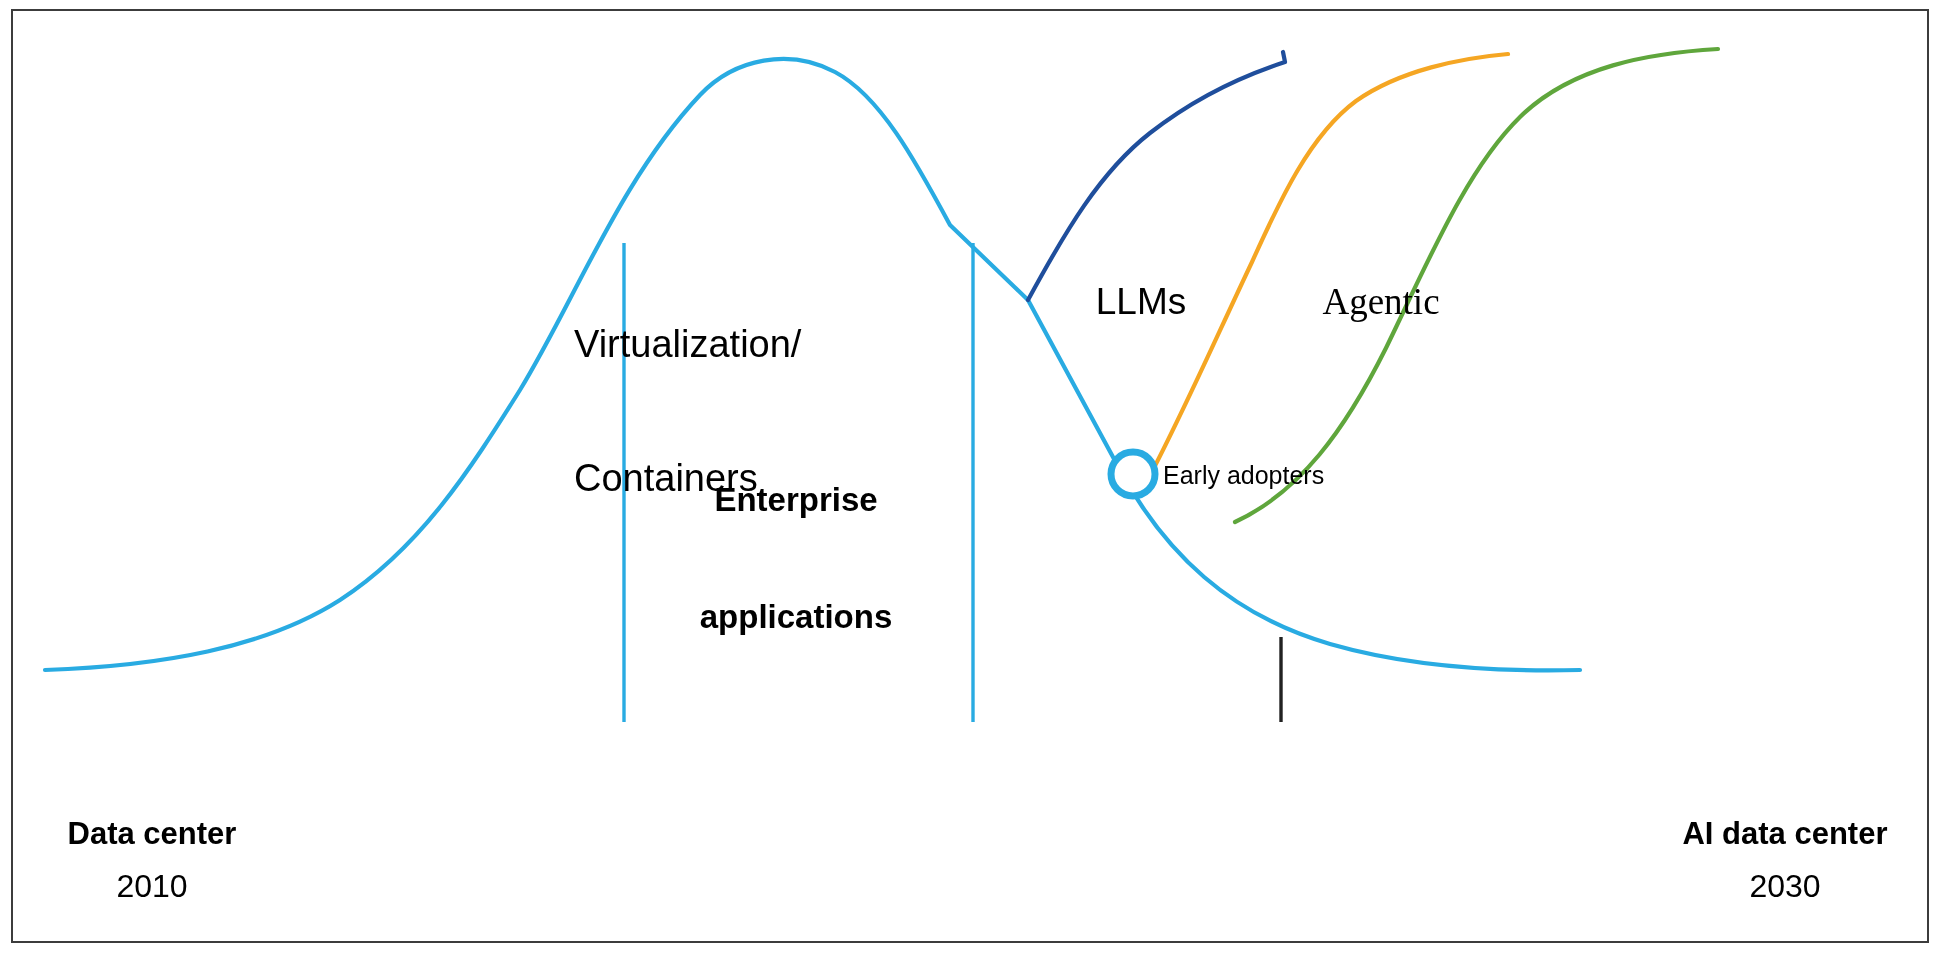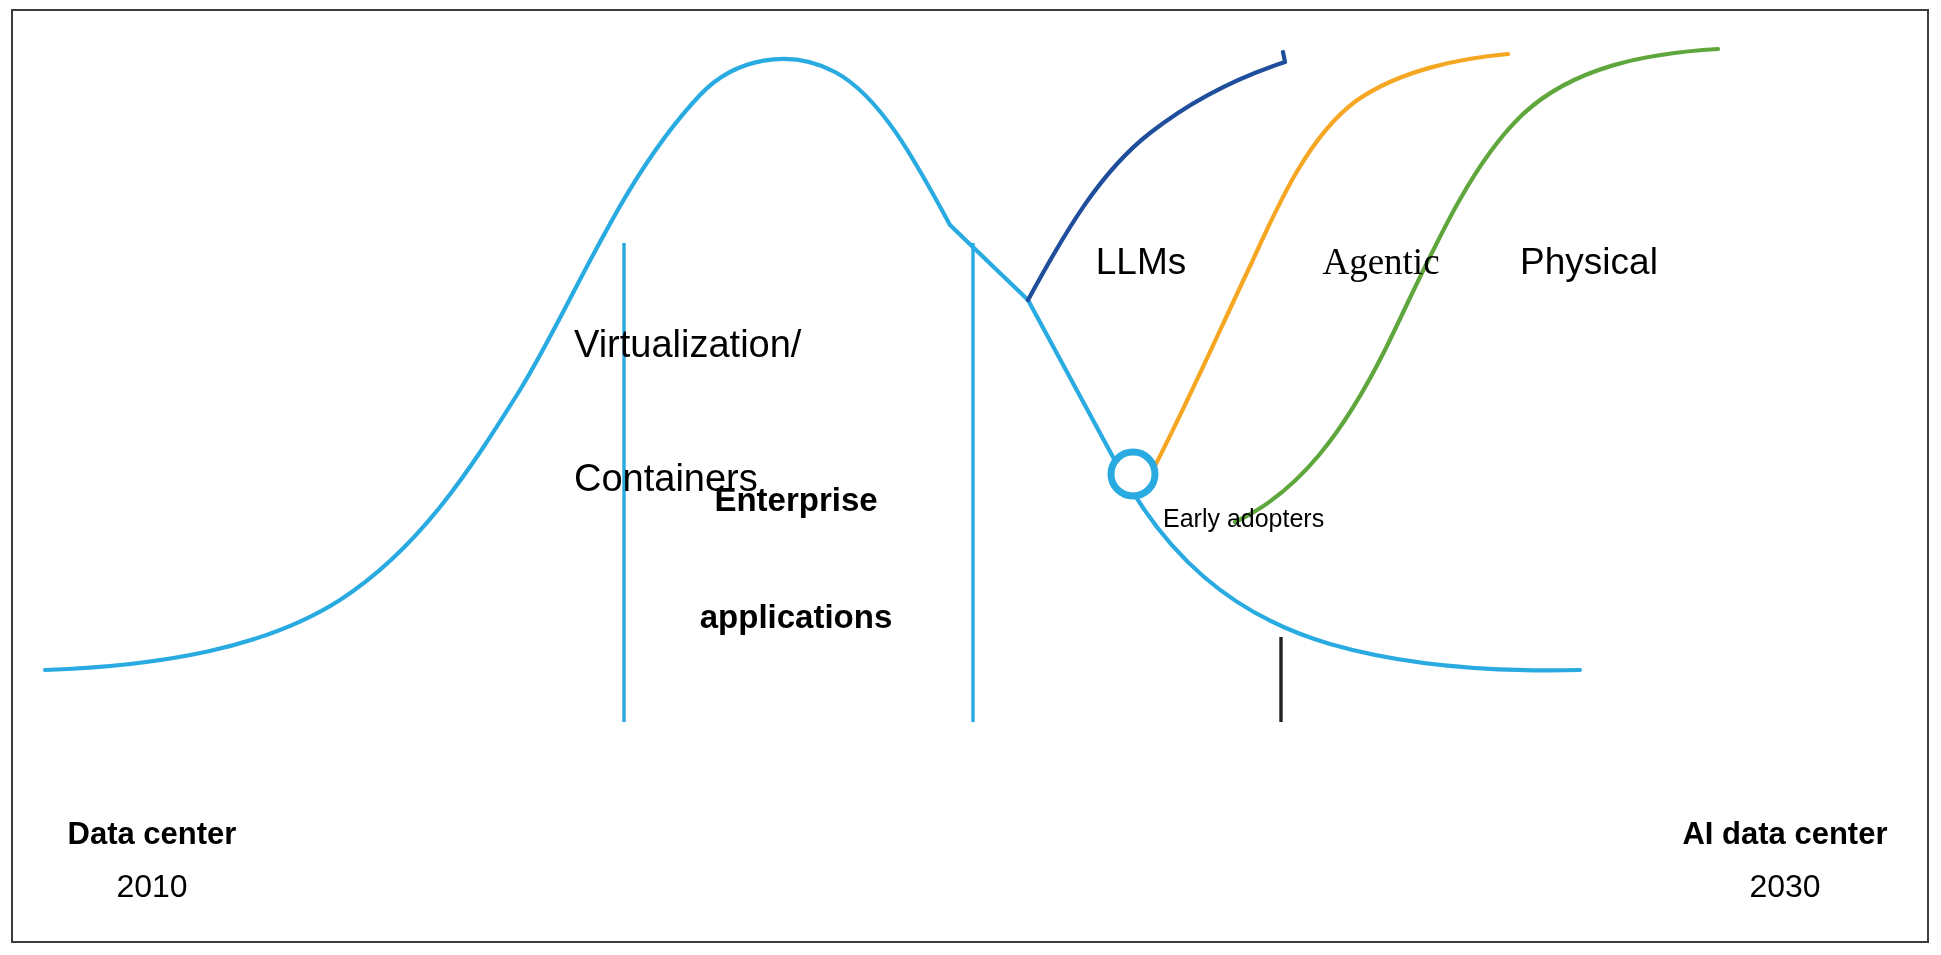--- a/index.html
+++ b/index.html
@@ -60,25 +60,25 @@
   .phase-title {
     font-size: 38px;
   }
   .phase-sub {
     font-size: 33px;
     text-align: center;
   }
   .wave-title {
     font-size: 37px;
     text-align: center;
+    margin-top: 40px;
   }
   .marker-label {
     font-size: 25px;
     text-align: left;
-    margin-top: 43px;
   }
   .axis-label {
     font-size: 31px;
     text-align: center;
   }
   .axis-year {
     font-size: 32px;
     text-align: center;
     font-weight: 400;
   }
@@ -137,21 +137,20 @@
     <div>applications</div>
   </div>
 
   <div class="label phase-sub label-bold centered" style="left:1127px; top:586px; width:440px;">
   </div>
 
   <div class="label wave-title label-plain centered" style="left:1141px; top:240px; width:240px;">LLMs</div>
 
   <div class="label wave-title label-plain centered" style="left:1381px; top:240px; width:260px;font-family:Liberation Serif, serif;">Agentic</div>
 
-  <div class="label wave-title label-plain centered" style="left:1589px; top:240px; width:270px;">Physical</div>
 
   <div class="label marker-label label-plain" style="left:1163px; top:461px; width:300px;">Early adopters</div>
 
   <div class="label axis-label label-bold centered" style="left:152px; top:816px; width:360px;">Data center</div>
   <div class="label axis-year centered" style="left:152px; top:868px; width:360px;">2010</div>
 
   <div class="label axis-year centered" style="left:1131px; top:868px; width:520px;"></div>
 
   <div class="label axis-label label-bold centered" style="left:1785px; top:816px; width:400px;">AI data center</div>
   <div class="label axis-year centered" style="left:1785px; top:868px; width:400px;">2030</div>

